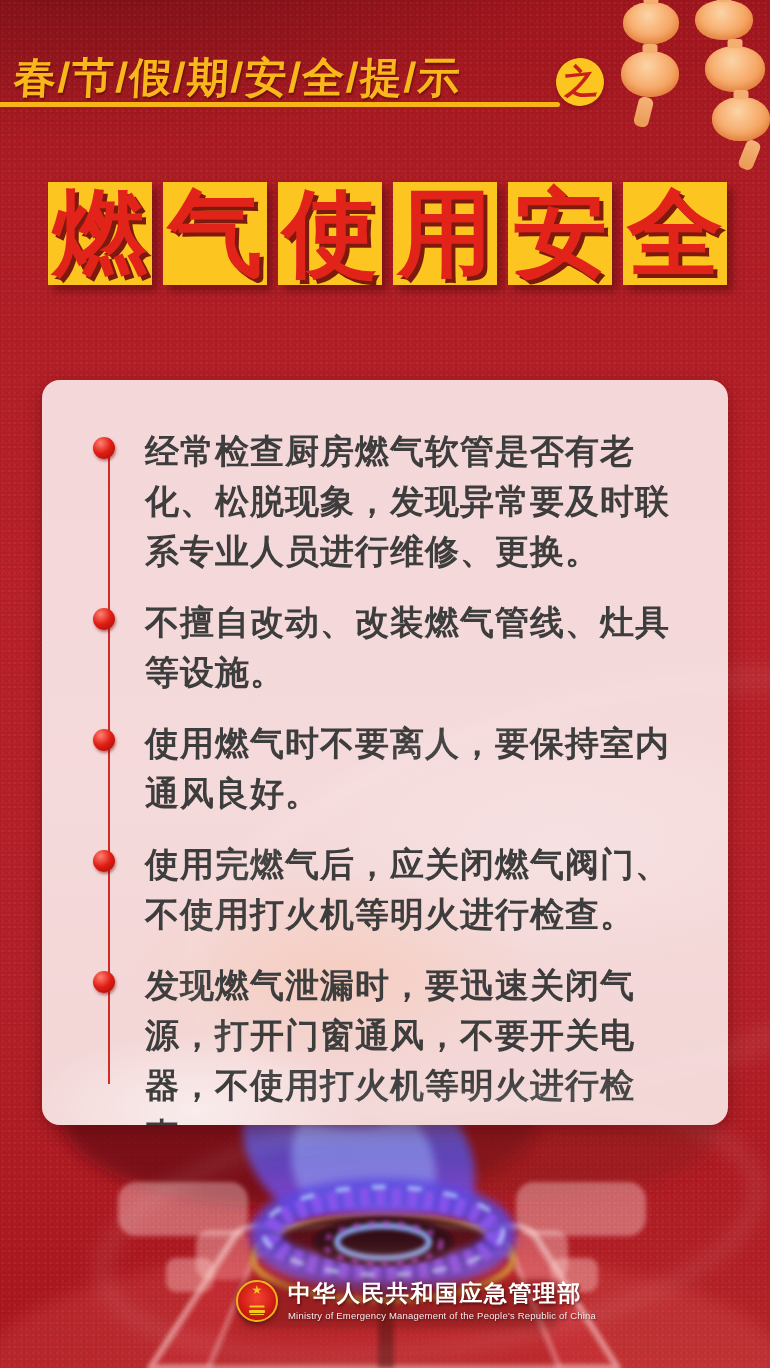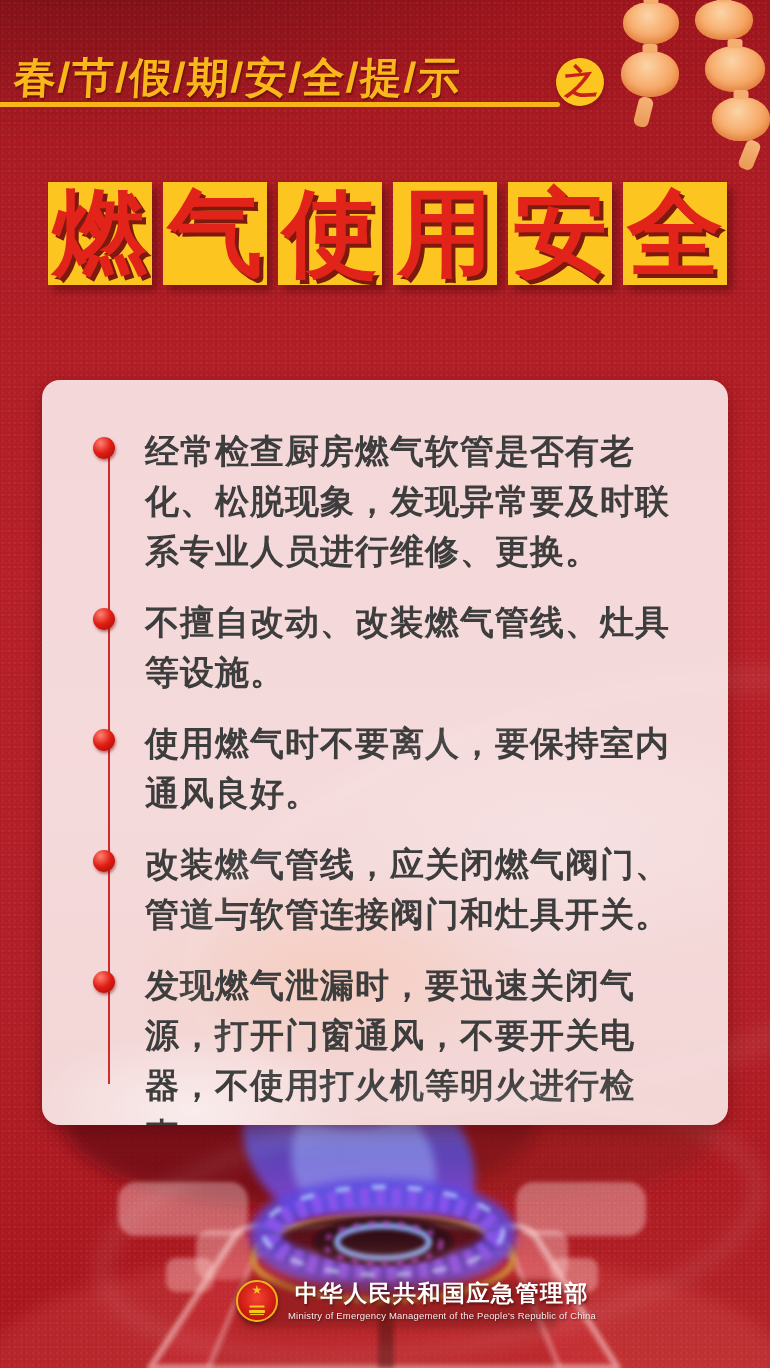--- a/index.html
+++ b/index.html
@@ -103,21 +103,21 @@
     color:#f8c623;font-size:12px;line-height:12px;
   }
   .emblem .gate{
     position:absolute;left:50%;bottom:7px;transform:translateX(-50%);
     width:16px;height:3px;background:#f8c623;border-radius:1px;
     box-shadow:0 -5px 0 -0.5px #f8c623, 0 3px 0 -1px #f8c623;
   }
   .names{margin-left:10px;}
   .cn{
     font-size:23px;font-weight:700;color:#ffffff;letter-spacing:1.5px;
-    line-height:26px;text-shadow:1px 2px 3px rgba(60,0,5,0.65);white-space:nowrap;text-align:center;
+    line-height:26px;text-shadow:1px 2px 3px rgba(60,0,5,0.65);white-space:nowrap;
   }
   .en{
     margin-top:4px;font-size:9.5px;color:#f6ecec;letter-spacing:0.2px;
     font-family:Liberation Sans, sans-serif;
     text-shadow:1px 1px 2px rgba(60,0,5,0.65);white-space:nowrap;
   }
 </style>
 </head>
 <body>
 
@@ -228,21 +228,21 @@
       <div class="tip">
         <div class="dot"></div>
         <p>不擅自改动、改装燃气管线、灶具等设施。</p>
       </div>
       <div class="tip">
         <div class="dot"></div>
         <p>使用燃气时不要离人，要保持室内通风良好。</p>
       </div>
       <div class="tip">
         <div class="dot"></div>
-        <p>改装燃气管线，应关闭燃气阀门、管道与软管连接阀门和灶具开关。</p>
+        <p>使用完燃气后，应关闭燃气阀门、不使用打火机等明火进行检查。</p>
       </div>
       <div class="tip">
         <div class="dot"></div>
         <p>发现燃气泄漏时，要迅速关闭气源，打开门窗通风，不要开关电器，不使用打火机等明火进行检查。</p>
       </div>
     </div>
   </div>
 
   <div class="footer">
     <div class="emblem">

